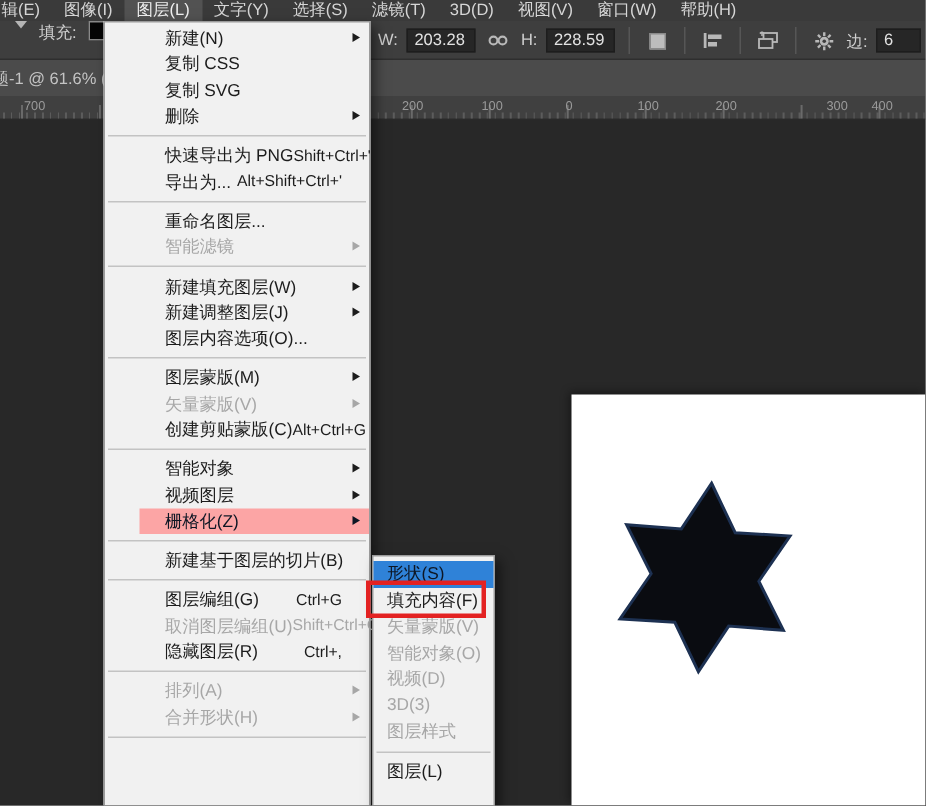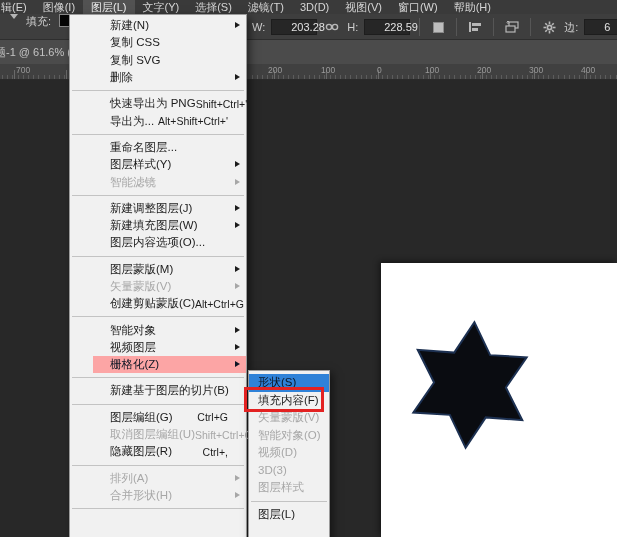--- a/index.html
+++ b/index.html
@@ -16,21 +16,21 @@
 
   
   .optionsbar { position:absolute; left:0; top:14px; width:617px; height:26px; background:#3e3e3e;
                 border-bottom:1px solid #2e2e2e; color:#cfcfcf; font-size:11px; }
   .ob-left { position:absolute; left:10px; top:0; height:26px; display:flex; gap:8px; }
   .caret-down { width:0; height:0; border-left:4px solid transparent; border-right:4px solid transparent;
                 border-top:5px solid #b5b5b5; }
   .swatch { width:13px; height:13px; background:#050505; border:1px solid #888; }
   .ob-right { position:absolute; left:252px; top:0; height:26px; display:flex; align-items:center; gap:6px; }
   .num-box { background:#262626; border:1px solid #1d1d1d; color:#e2e2e2; height:16px; line-height:15px;
-             padding:0 19px; font-size:11px; }
+             padding:0 4px; font-size:11px; }
   .wbox,.hbox { width:46px; }
   .edgebox { width:30px; }
   .osep { width:1px; height:18px; background:#565656; margin:0 3px; }
   .obicon { display:flex; align-items:center; justify-content:center; width:18px; height:18px; }
   .sq-icon { width:11px; height:11px; background:#bdbdbd; border:1px solid #8a8a8a; }
 
   
   .tabbar { position:absolute; left:0; top:40px; width:617px; height:24px; background:#4b4b4b;
             display:flex; align-items:center; }
   .tabtitle { color:#c4c4c4; font-size:11px; margin-left:-5px; white-space:nowrap; }
@@ -168,21 +168,21 @@
 
   <div class="ruler">
     <div class="ticks-small"></div>
     <div class="ticks-big"></div>
     <span class="rlabel" style="left:16px">700</span>
     <span class="rlabel" style="left:268px">200</span>
     <span class="rlabel" style="left:321px">100</span>
     <span class="rlabel" style="left:377px">0</span>
     <span class="rlabel" style="left:425px">100</span>
     <span class="rlabel" style="left:477px">200</span>
-    <span class="rlabel" style="left:529px">300</span>
+    <span class="rlabel" style="left:551px">300</span>
     <span class="rlabel" style="left:581px">400</span>
   </div>
 
   <div class="pasteboard"></div>
   <div class="canvas">
     <svg width="236" height="274" viewBox="0 0 236 274">
       <polygon transform="rotate(4 89 122)" points="89,59 107,90.8 143.6,90.5 125,122 143.6,153.5 107,153.2 89,185 71,153.2 34.4,153.5 53,122 34.4,90.5 71,90.8" fill="#0a0c11" stroke="#1d3152" stroke-width="2"></polygon>
     </svg>
   </div>
 
@@ -207,35 +207,31 @@
         <span class="ms">Shift+Ctrl+'</span>
       </div>
     <div class="mrow">
         <span>导出为...</span>
         <span class="ms">Alt+Shift+Ctrl+'</span>
       </div>
     <div class="msep"></div>
     <div class="mrow">
         <span>重命名图层...</span>
       </div>
-    <div class="mrow">
-        <span>图层样式(Y)</span>
-        <span class="arr"></span>
-      </div>
     <div class="mrow dis">
         <span>智能滤镜</span>
         <span class="arr"></span>
       </div>
     <div class="msep"></div>
     <div class="mrow">
+        <span>新建填充图层(W)</span>
+        <span class="arr"></span>
+      </div>
+    <div class="mrow">
         <span>新建调整图层(J)</span>
-        <span class="arr"></span>
-      </div>
-    <div class="mrow">
-        <span>新建填充图层(W)</span>
         <span class="arr"></span>
       </div>
     <div class="mrow">
         <span>图层内容选项(O)...</span>
       </div>
     <div class="msep"></div>
     <div class="mrow">
         <span>图层蒙版(M)</span>
         <span class="arr"></span>
       </div>

